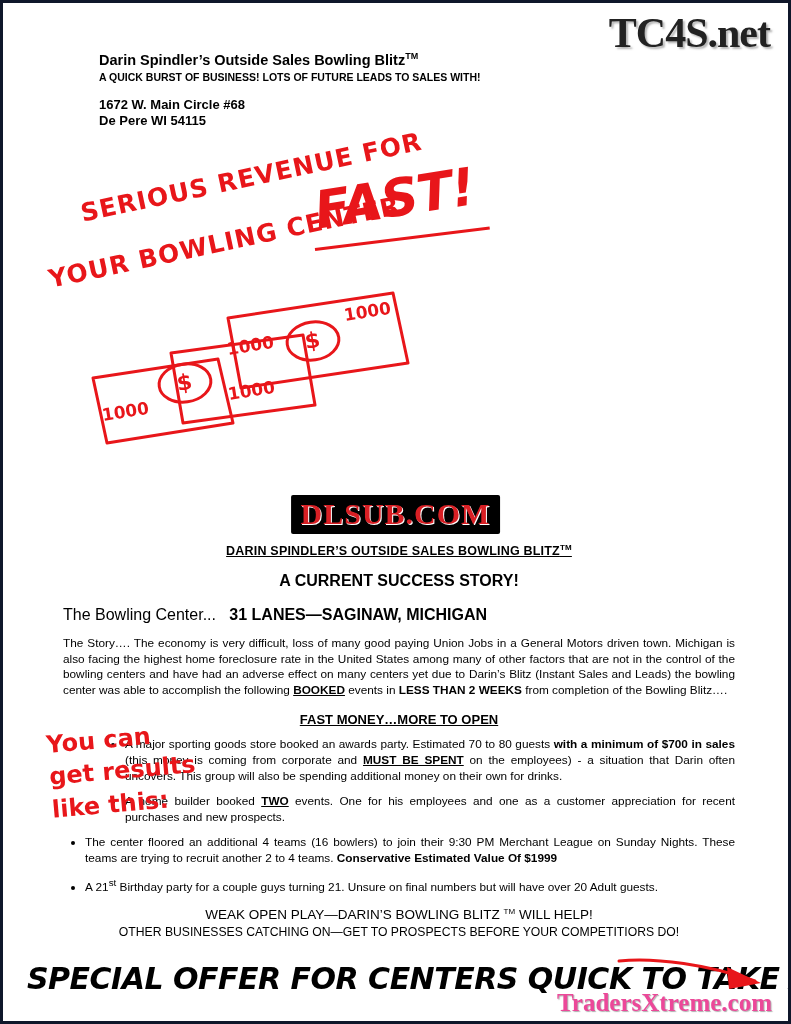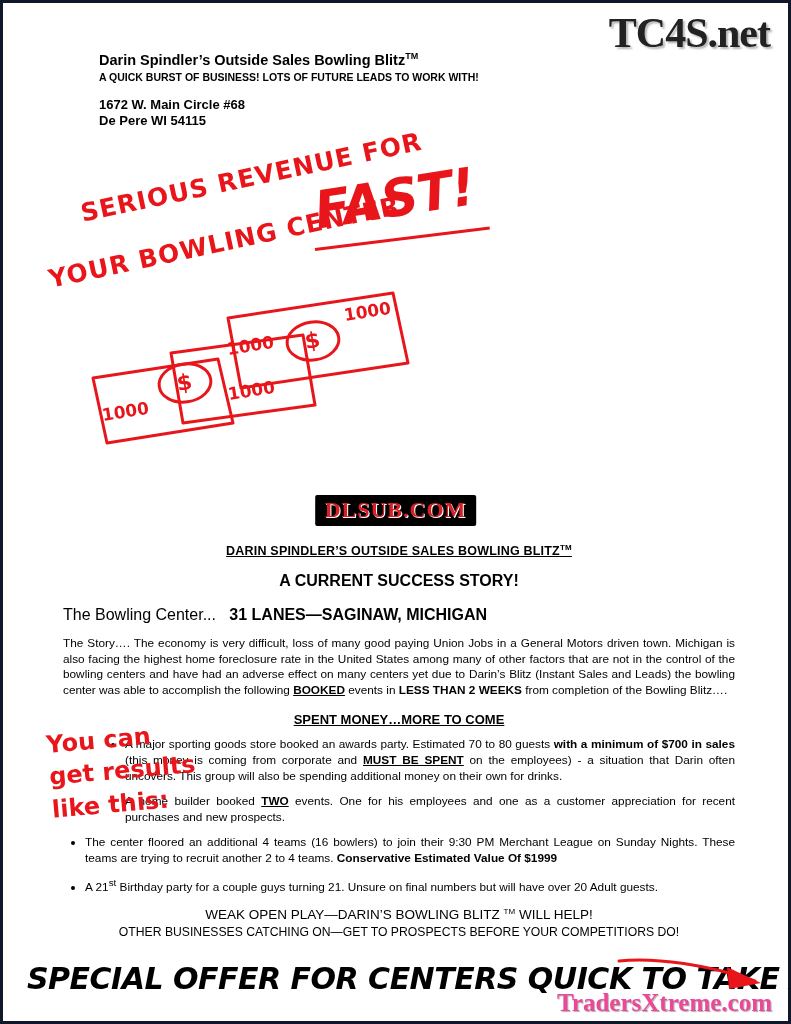--- a/index.html
+++ b/index.html
@@ -123,21 +123,21 @@
     left: 50%;
     top: 492px;
     transform: translateX(-50%);
     background: #000;
     padding: 2px 10px 3px 10px;
     border-radius: 2px;
   }
   .dlsub span {
     font-family: "Liberation Serif", serif;
     font-weight: bold;
-    font-size: 22px;
+    font-size: 30px;
     letter-spacing: 1px;
     color: #d81f24;
     text-shadow: 1px 1px 0 #fff;
   }
 
   
   .body-wrap {
     position: absolute;
     left: 60px;
     top: 540px;
@@ -232,21 +232,21 @@
 <body>
 
 <div id="page">
 
   <div class="tc4s">TC4S.net</div>
 
   <div class="letterhead">
     <div class="lh-title">
       <span>Darin Spindler’s Outside Sales Bowling Blitz</span><sup>TM</sup>
     </div>
-    <div class="lh-sub">A QUICK BURST OF BUSINESS! LOTS OF FUTURE LEADS TO WORK WITH!</div>
+    <div class="lh-sub">A QUICK BURST OF BUSINESS! LOTS OF FUTURE LEADS TO SALES WITH!</div>
     <div class="lh-addr">
       <div>1672 W. Main Circle #68</div>
       <div>De Pere WI 54115</div>
     </div>
   </div>
 
   <div class="hand" id="hw-line1">SERIOUS REVENUE FOR</div>
   <div class="hand" id="hw-line2">YOUR BOWLING CENTER</div>
   <div class="hand" id="hw-fast">FAST!</div>
   <div id="hw-fast-underline"></div>
@@ -288,21 +288,21 @@
     <div class="center-line">
       <span>The Bowling Center...</span>
       &nbsp;
       <span class="b">31 LANES—SAGINAW, MICHIGAN</span>
     </div>
 
     <div class="story">
       <span>The Story…. The economy is very difficult, loss of many good paying Union Jobs in a General Motors driven town.  Michigan is also facing the highest home foreclosure rate in the United States among many of other factors that are not in the control of the bowling centers and have had an adverse effect on many centers yet due to Darin’s Blitz (Instant Sales and Leads) the bowling center was able to accomplish the following </span><b><u>BOOKED</u></b><span> events in </span><b>LESS THAN 2 WEEKS</b><span> from completion of the Bowling Blitz….</span>
     </div>
 
-    <div class="fast-money">SPENT MONEY…MORE TO COME</div>
+    <div class="fast-money">FAST MONEY…MORE TO OPEN</div>
 
     <ul class="bullets indented">
       <li>
         <span>A major sporting goods store booked an awards party. Estimated 70 to 80 guests </span><b>with a minimum of $700 in sales</b><span> (this money is coming from corporate and </span><b><u>MUST BE SPENT</u></b><span> on the employees) - a situation that Darin often uncovers. This group will also be spending additional money on their own for drinks.</span>
       </li>
       <li>
         <span>A home builder booked </span><b><u>TWO</u></b><span> events. One for his employees and one as a customer appreciation for recent purchases and new prospects.</span>
       </li>
     </ul>
 

